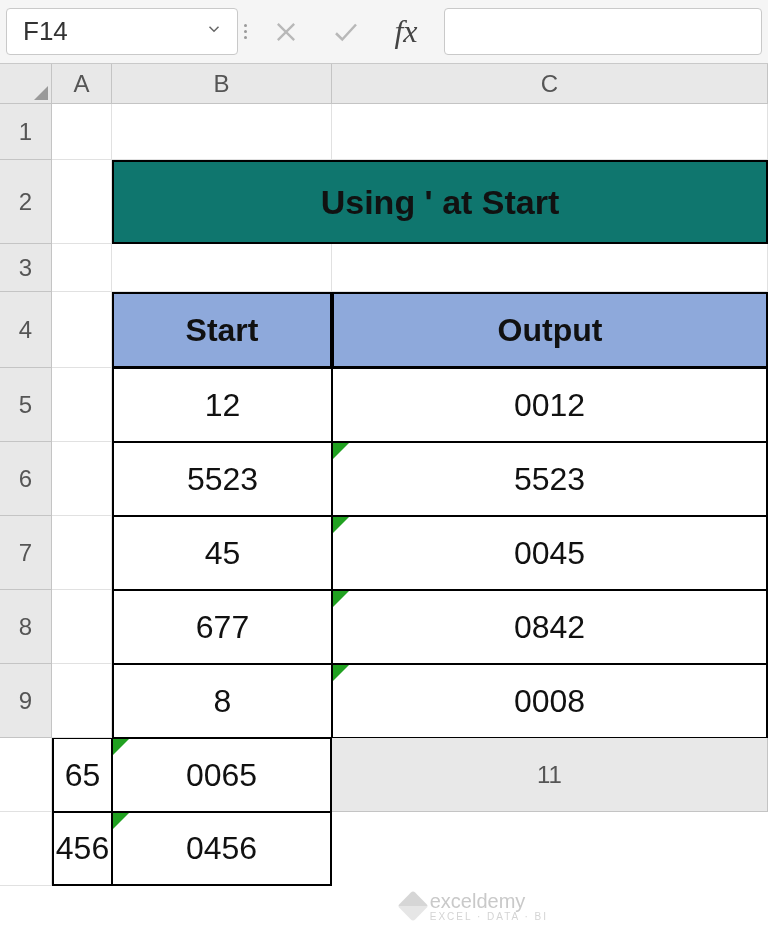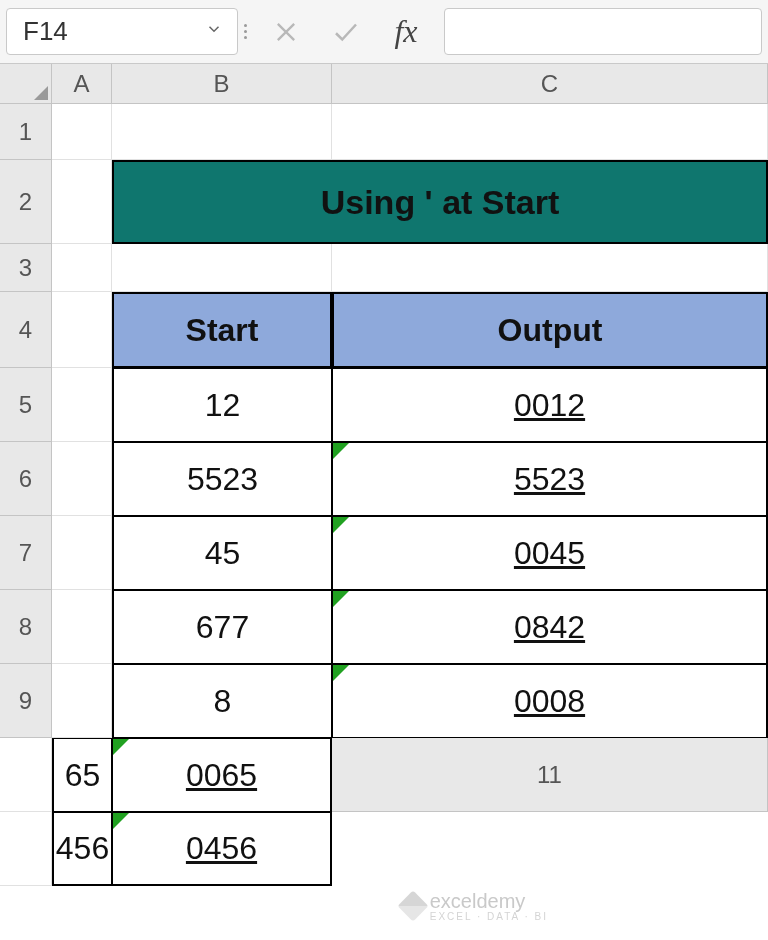--- a/index.html
+++ b/index.html
@@ -151,21 +151,21 @@
     border:1px solid #000;
     display:flex;
     align-items:center;
     justify-content:center;
     font-size:32px;
     color:#111;
     background:#fff;
     position:relative;
   }
   .td.outL { border-left:2px solid #000; }
-  .td.outR { border-right:2px solid #000;text-decoration:underline; }
+  .td.outR { border-right:2px solid #000; }
   .td.outB { border-bottom:2px solid #000; }
 
   .err-tri {
     position:absolute;
     top:0; left:0;
     width:0;height:0;
     border-top:16px solid #21a121;
     border-right:16px solid transparent;
   }
 

